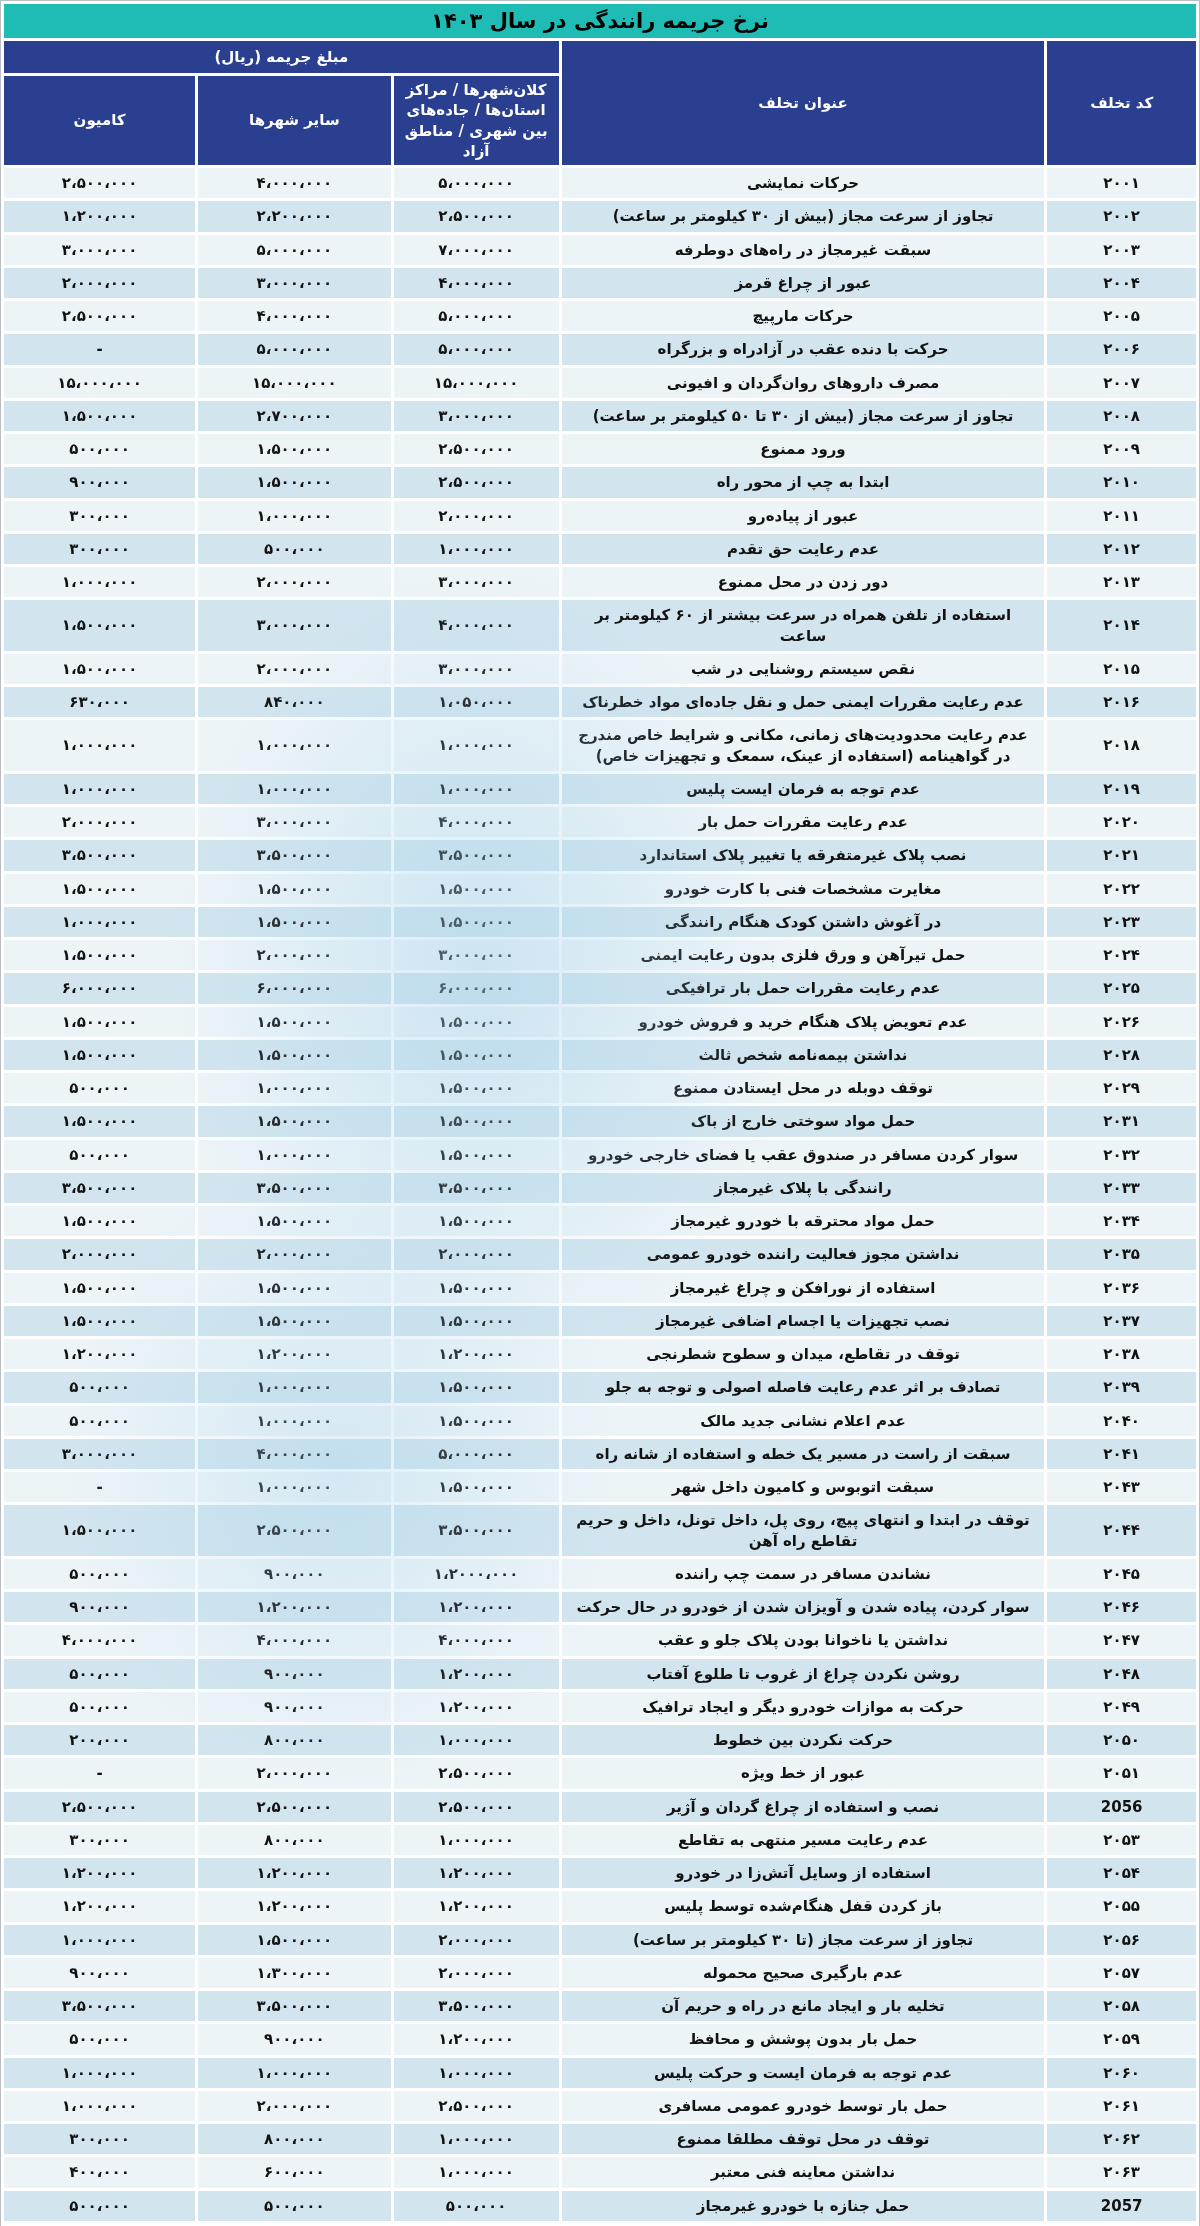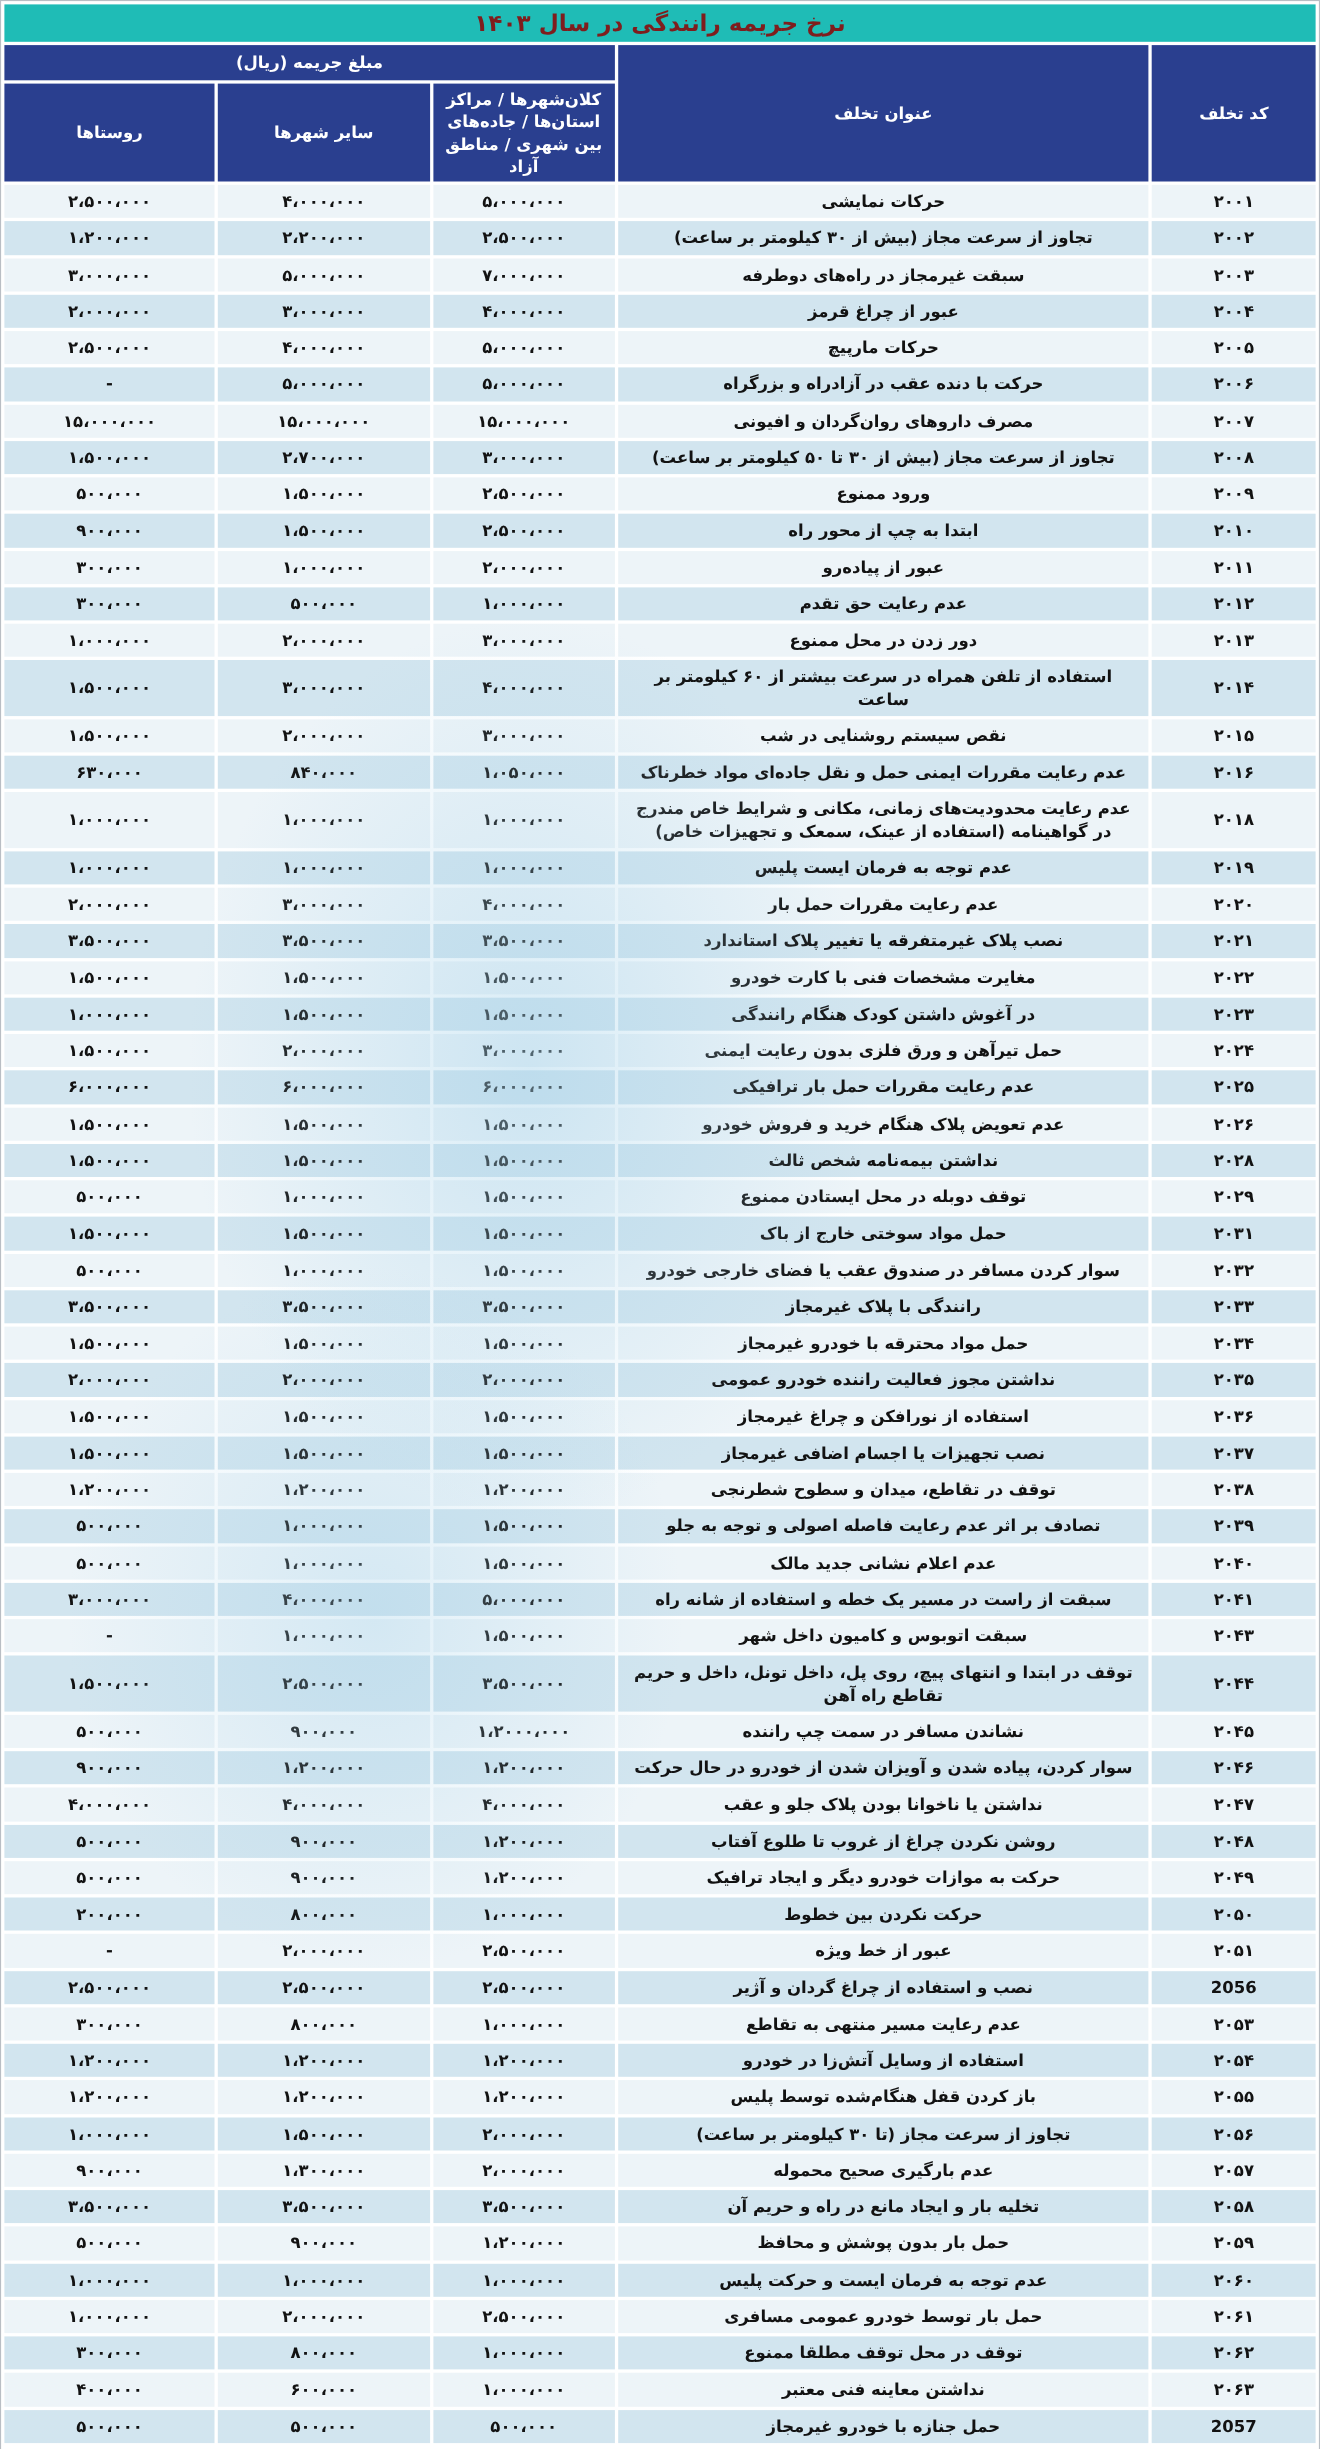--- a/index.html
+++ b/index.html
@@ -12,21 +12,21 @@
     min-height: 2226px;
     margin: 0 auto;
     background: #ffffff;
     border: 1px solid #b9bec4;
     padding: 3px;
     overflow: hidden;
   }
 
   .title-bar {
     background: #1fbcb6;
-    color: #7f1d1d;
+    color: #000000;
     font-weight: bold;
     font-size: 21px;
     text-align: center;
     height: 34px;
     line-height: 34px;
   }
 
   table.fines {
     width: calc(100% + 6px);
     margin: 0 -3px;
@@ -99,21 +99,21 @@
     </colgroup>
     <thead>
       <tr>
         <th rowspan="2">کد تخلف</th>
         <th rowspan="2">عنوان تخلف</th>
         <th colspan="3" class="h-amount-group">مبلغ جریمه (ریال)</th>
       </tr>
       <tr class="sub">
         <th>کلان‌شهرها / مراکز استان‌ها / جاده‌های بین شهری / مناطق آزاد</th>
         <th>سایر شهرها</th>
-        <th>روستاها</th>
+        <th>کامیون</th>
       </tr>
     </thead>
     <tbody>
         <tr class="row-light">
           <td>۲۰۰۱</td>
           <td>حرکات نمایشی</td>
           <td>۵،۰۰۰،۰۰۰</td>
           <td>۴،۰۰۰،۰۰۰</td>
           <td>۲،۵۰۰،۰۰۰</td>
         </tr>

